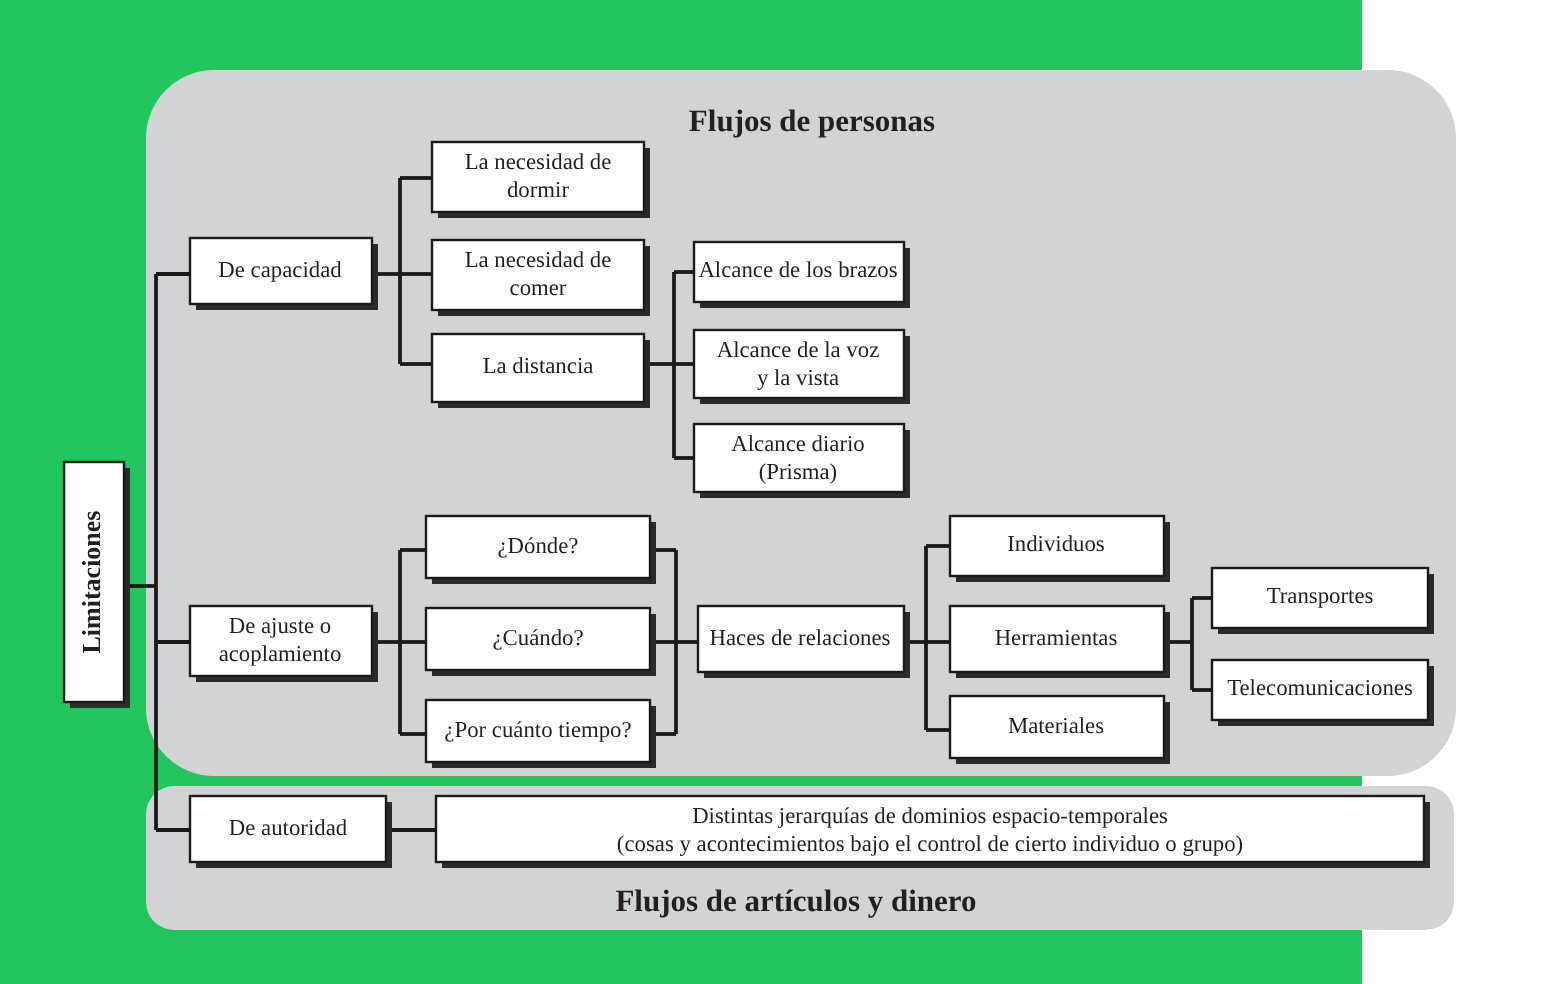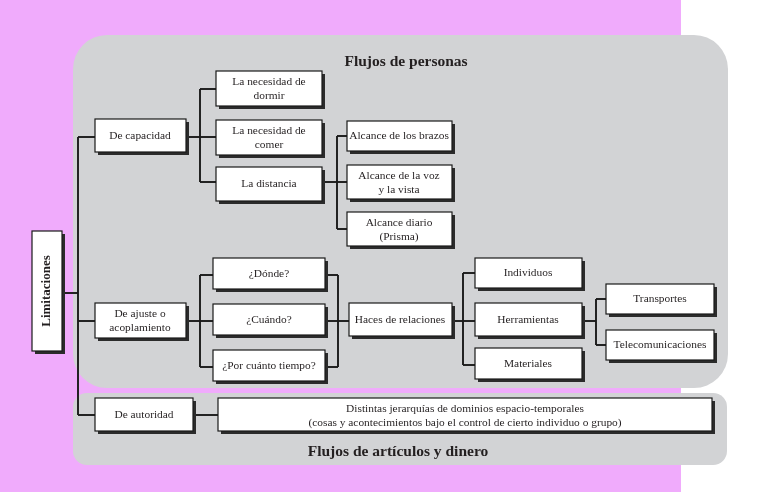--- a/index.html
+++ b/index.html
@@ -10,21 +10,21 @@
   body {
     width: 779px;
     height: 492px;
     font-family: "Liberation Serif", "DejaVu Serif", serif;
     overflow: hidden;
   }
   #diagram-root {
     position: relative;
     width: 681px;
     height: 492px;
-    background: #f0abfc;
+    background: #22c55e;
   }
   svg#diagram-canvas {
     position: absolute;
     left: 0;
     top: 0;
     width: 779px;
     height: 492px;
     display: block;
   }
   .panel-shape {

